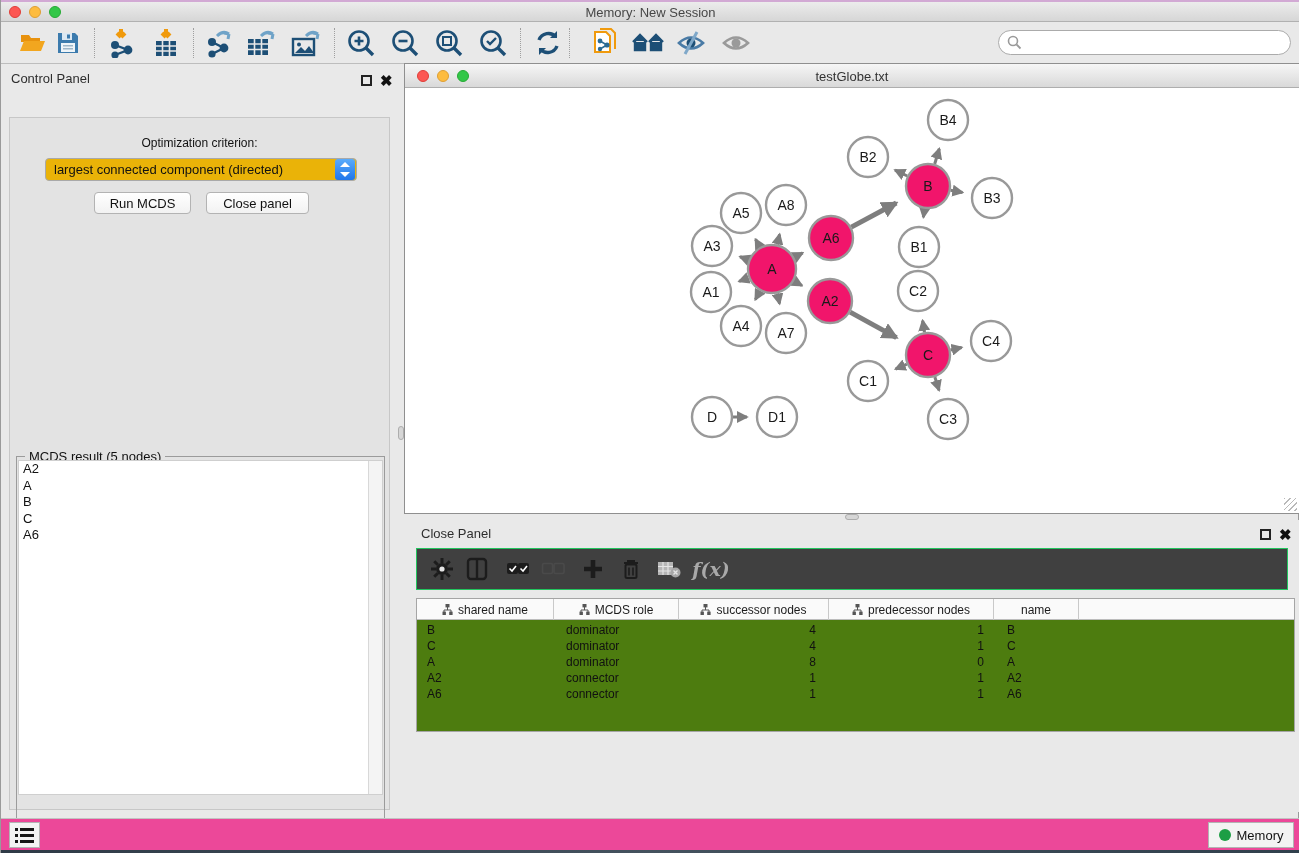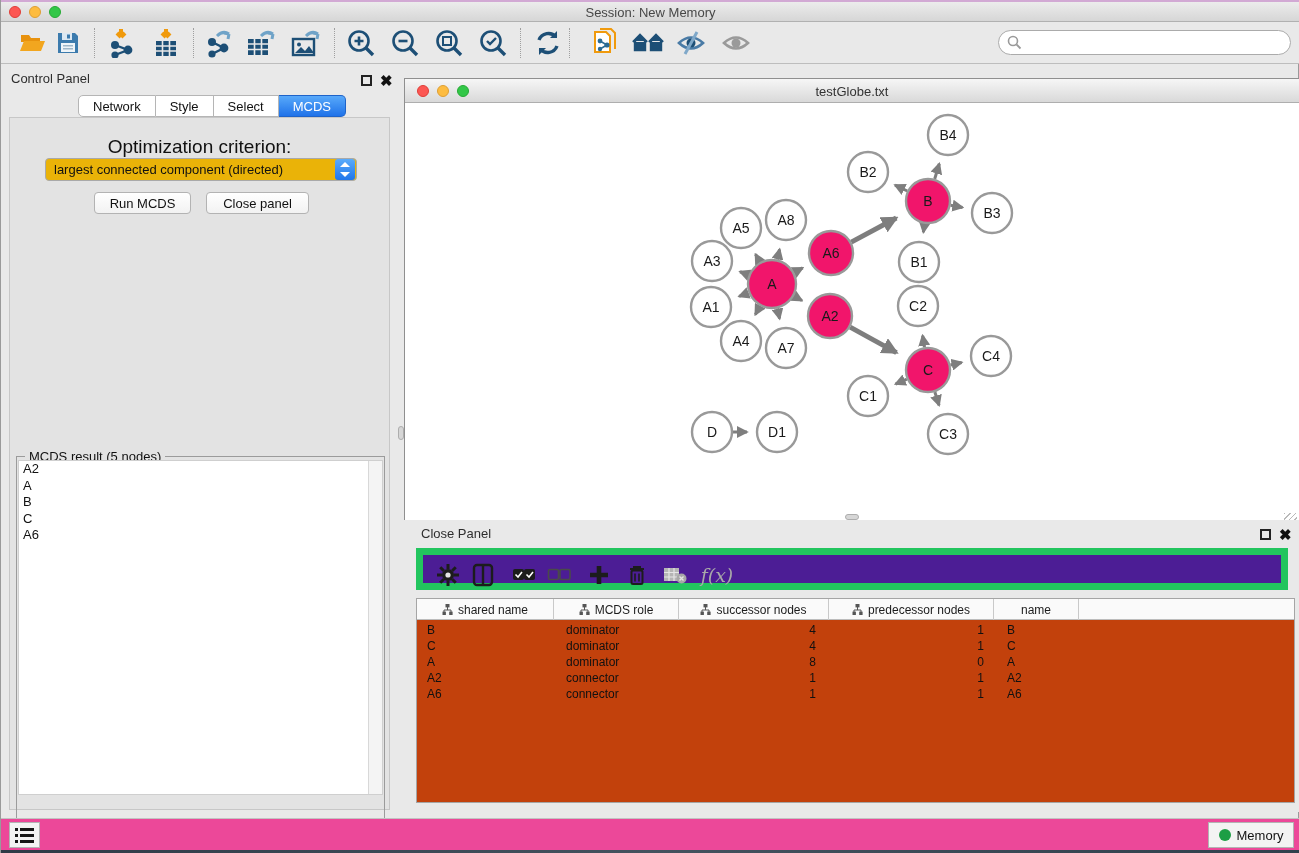--- a/index.html
+++ b/index.html
@@ -38,21 +38,21 @@
   .seg-tabs { display:flex; }
   .seg-tab { height:22px; padding:0 14px; font-size:13px; color:#111; background:#fff;
     border:1px solid #b5b5b5; border-left:none; display:flex; align-items:center;
     cursor:pointer; }
   .seg-tab:first-child { border-left:1px solid #b5b5b5; border-radius:5px 0 0 5px; }
   .seg-tab:last-child { border-radius:0 5px 5px 0; }
   .seg-tab.active { background:linear-gradient(#58a9fa,#1f72e9); border-color:#1e63c9;
     color:#fff; }
   #cp-content { left:8px; top:53px; width:381px; height:693px; background:#e3e3e3;
     border:1px solid #c7c7c7; }
-  #opt-label { width:100%; top:18px; text-align:center; font-size:19px; color:#111; }
+  #opt-label { width:100%; top:18px; text-align:center; font-size:12px; color:#111; }
   #criterion-select { left:35px; top:40px; width:312px; height:23px; background:#eab308;
     border:1px solid #a9a9a9; border-radius:4px; display:flex; align-items:center;
     cursor:pointer; }
   #criterion-select .val { flex:1; font-size:13px; color:#111; padding-left:8px;
     white-space:nowrap; overflow:hidden; }
   #criterion-select .spin { width:20px; height:21px; border-radius:3px;
     background:linear-gradient(#5aabfb,#2076ea); margin-right:1px; position:relative; }
   .chev { position:absolute; left:5px; width:0; height:0;
     border-left:5px solid transparent; border-right:5px solid transparent; }
   .chev.up { top:3px; border-bottom:5px solid #fff; }
@@ -64,45 +64,45 @@
   #mcds-legend { left:8px; top:-8px; background:#e3e3e3; padding:0 4px; font-size:13px;
     color:#111; }
   #mcds-list { left:1px; top:3px; width:365px; height:335px; background:#fff;
     border:1px solid #cfcfcf; }
   #mcds-list .scroll { position:absolute; right:0; top:0; width:14px; height:100%;
     background:#f4f4f4; border-left:1px solid #d8d8d8; }
   .mcds-item { font-size:13px; color:#111; line-height:16.5px; padding-left:4px; }
 
   
   #net-frame { left:403px; top:63px; width:896px; height:451px; background:#a3a3a3;
-    border:1px solid #8f8f8f;margin-top:15px; }
+    border:1px solid #8f8f8f; }
   #net-titlebar { left:0; top:0; width:100%; height:24px;
     background:linear-gradient(#f6f6f6,#d9d9d9); border-bottom:1px solid #aeaeae; }
   #net-titlebar .tl { top:6px; }
   #net-title { width:100%; top:5px; text-align:center; font-size:13px; color:#333; }
   #graph-canvas { left:0; top:24px; width:894px; height:425px; background:#fff; }
   #net-resize-grip { right:2px; bottom:2px; width:13px; height:13px;
     background:repeating-linear-gradient(135deg,#b9b9b9 0 1px,transparent 1px 4px); }
   #hsplit { left:403px; top:514px; width:896px; height:6px; }
   #hsplit .thumb { left:441px; top:0px; width:14px; height:6px; background:#d6d6d6;
     border:1px solid #adadad; border-radius:3px; }
   #vsplit { left:397px; top:64px; width:6px; height:754px; }
   #vsplit .thumb { left:0; top:362px; width:6px; height:14px; background:#d6d6d6;
     border:1px solid #adadad; border-radius:3px; }
 
   
   #table-panel { left:403px; top:520px; width:896px; height:292px; background:#e9e9e9; }
   #tp-title { left:17px; top:6px; font-size:13px; color:#2e2e2e; }
-  #tp-toolbar { left:12px; top:28px; width:872px; height:42px; background:#4c1d95;
-    border:7px solid #22c55e; }
+  #tp-toolbar { left:12px; top:28px; width:872px; height:42px; background:#404040;
+    border:1px solid #22c55e;font-weight:bold; }
   .tp-btn { position:absolute; top:5px; width:30px; height:30px; display:flex;
     align-items:center; justify-content:center; cursor:pointer; }
   #fx-label { font-family:"DejaVu Serif", serif; font-style:italic; font-size:19px;
     color:#a9a9a9; }
-  #node-table { left:12px; top:78px; width:879px; height:205px; background:#c2410c;
+  #node-table { left:12px; top:78px; width:879px; height:134px; background:#4d7c0f;
     border:1px solid #a5a5a5; }
   #nt-header { left:0; top:0; width:100%; height:21px; background:#fafafa;
     border-bottom:1px solid #bcbcbc; display:flex; }
   .nt-col { height:21px; border-right:1px solid #c9c9c9; display:flex;
     align-items:center; justify-content:center; font-size:12px; color:#1c1c1c; gap:5px; }
   .nt-body-row { display:flex; height:16px; align-items:center; }
   .nt-cell { font-size:12px; color:#111; height:16px; line-height:16px; }
   #nt-rows { left:0; top:23px; width:100%; }
   .c1 { width:137px; padding-left:10px; }
   .c2 { width:125px; padding-left:12px; }
@@ -128,21 +128,21 @@
 </style>
 </head>
 <body>
 
 <div id="app">
 
   <div id="titlebar" class="abs">
     <div class="tl red abs" style="left:8px"></div>
     <div class="tl yellow abs" style="left:28px"></div>
     <div class="tl green abs" style="left:48px"></div>
-    <div id="win-title" class="abs">Session: New Memory</div>
+    <div id="win-title" class="abs">Memory: New Session</div>
   </div>
 
   <div id="toolbar" class="abs">
     <div class="tbtn" style="left:15px">
       <svg width="28" height="24" viewBox="0 0 28 24">
         <path d="M2 4 h8 l2 3 h9 v4 H2 z" fill="#E8920E"></path>
         <path d="M5 10 h21 l-4 10 H1 z" fill="#F2A61F"></path>
       </svg>
     </div>
     <div class="tbtn" style="left:50px">
@@ -272,26 +272,20 @@
       </svg>
       <input type="text" style="border: none; outline: none; flex: 1 1 0%; height: 20px; font-size: 13px; background: transparent;" placeholder="">
     </div>
   </div>
 
   <div id="control-panel" class="abs">
     <div id="cp-title" class="abs">Control Panel</div>
     <div class="abs" style="left:360px; top:8px"><span class="panel-float"></span></div>
     <div class="abs" style="left:379px; top:8px"><span class="panel-close">✖</span></div>
 
-    <div class="abs seg-tabs" style="left:77px; top:31px">
-      <div class="seg-tab">Network</div>
-      <div class="seg-tab">Style</div>
-      <div class="seg-tab">Select</div>
-      <div class="seg-tab active">MCDS</div>
-    </div>
 
     <div id="cp-content" class="abs">
       <div id="opt-label" class="abs">Optimization criterion:</div>
       <div id="criterion-select" class="abs">
         <span class="val">largest connected component (directed)</span>
         <span class="spin">
           <span class="chev up"></span>
             <span class="chev dn"></span>
         </span>
       </div>

